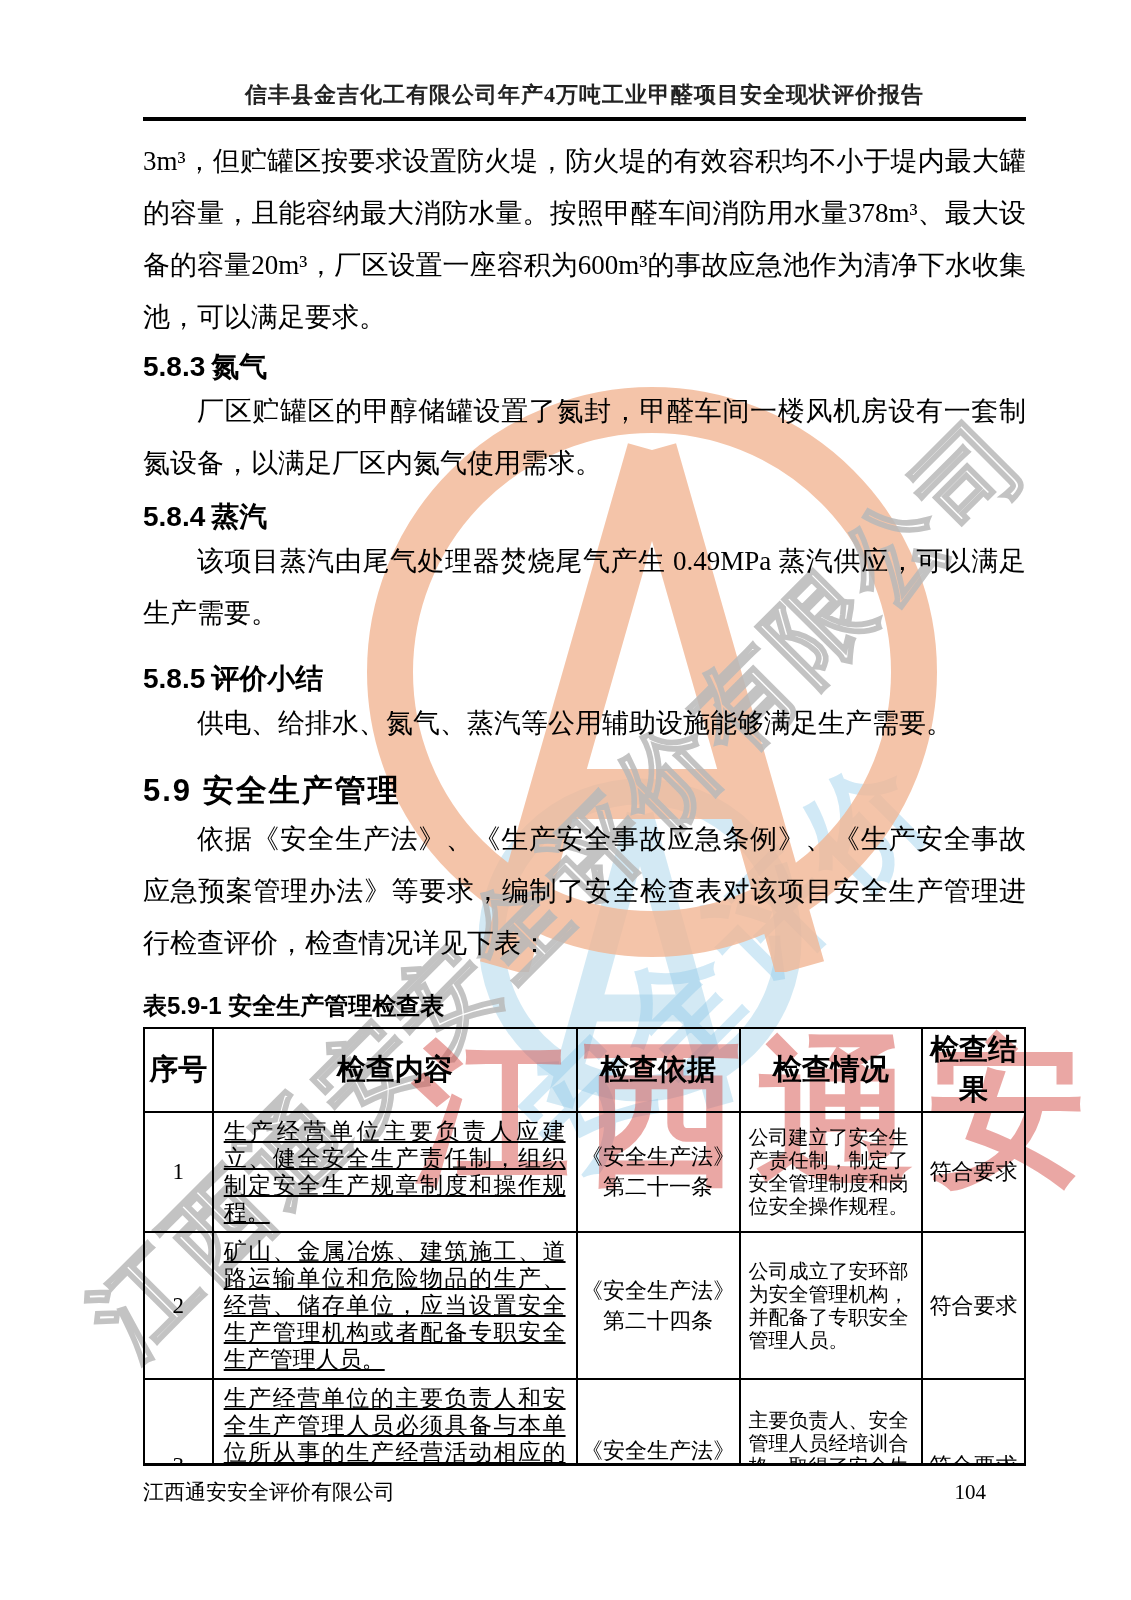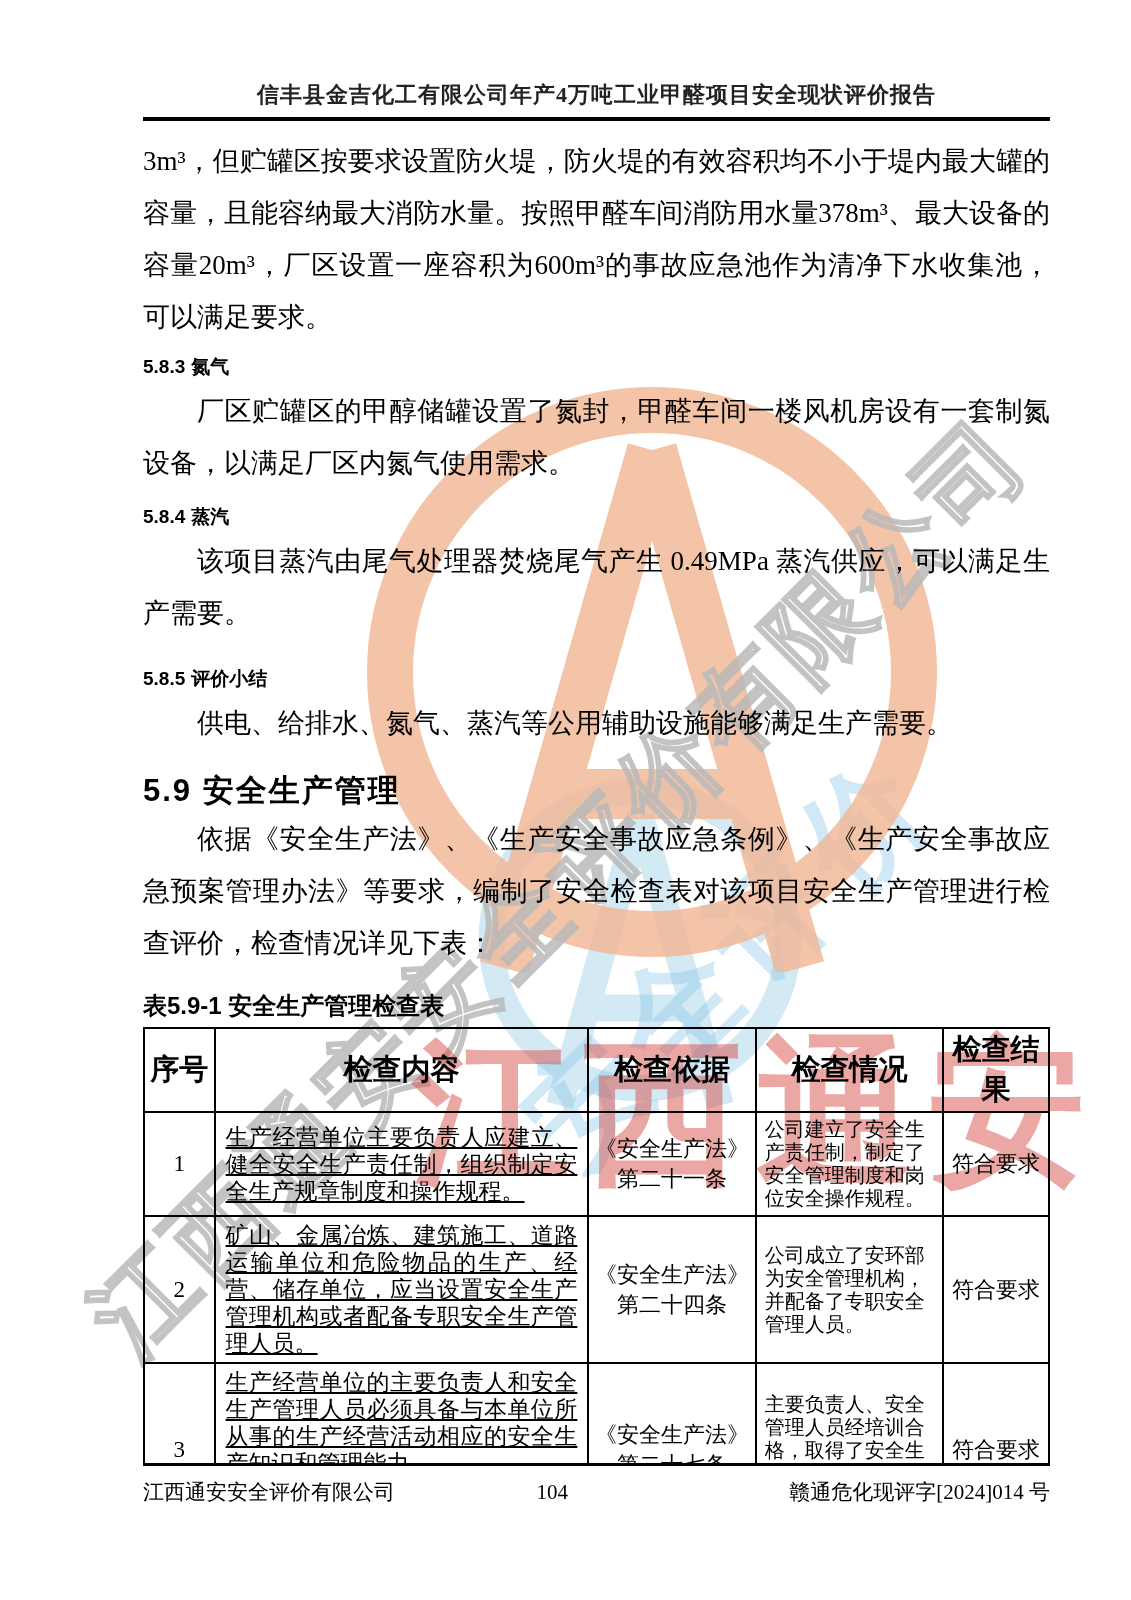--- a/index.html
+++ b/index.html
@@ -31,29 +31,29 @@
     font-weight:bold;font-size:120px;letter-spacing:10px;white-space:nowrap;
     color:rgba(135,198,231,0.38);text-align:center;
   }
   .wm-red-text{
     position:absolute;left:412px;top:1008px;
     font-family:"Liberation Sans",sans-serif;
     font-weight:bold;font-size:158px;letter-spacing:14px;white-space:nowrap;
     color:rgba(213,80,74,0.5);
   }
   
-  .content{position:absolute;inset:0;z-index:2;padding:0 81px 0 143px;}
+  .content{position:absolute;inset:0;z-index:2;padding:0 105px 0 143px;}
   .doc-header{padding-top:80px;text-align:center;
     font-size:22px;font-weight:600;letter-spacing:1px;color:#222;}
   .header-rule{border:0;border-top:4px solid #000;margin:7px 0 0 0;}
   p.body-p{margin:0;font-size:27px;line-height:52px;text-align:justify;}
   p.first{margin-top:14px;}
   p.indent{text-indent:2em;}
   .h3{margin:6px 0 0 0;font-family:"Liberation Sans",sans-serif;
-      font-weight:bold;font-size:19px;line-height:36px;}
+      font-weight:bold;font-size:28px;line-height:36px;}
   .h3 .num{margin-right:6px;}
   .mt10{margin-top:10px;} .mt22{margin-top:22px;}
   .h2{margin:20px 0 0 0;font-family:"Liberation Sans",sans-serif;
       font-weight:bold;font-size:31px;line-height:44px;letter-spacing:2px;}
   .p-after-h{margin-top:6px;}
   .p59{margin-top:8px;}
   .tbl-caption{margin-top:22px;text-align:left;font-family:"Liberation Sans",sans-serif;
       font-weight:bold;font-size:24px;line-height:30px;}
   .table-clip{margin-top:6px;height:436px;overflow:hidden;border-bottom:3px solid #000;}
   table.check{width:100%;border-collapse:collapse;table-layout:fixed;}
@@ -184,17 +184,16 @@
             <td class="cell-status">主要负责人、安全管理人员经培训合格，取得了安全生产知识和管理能力考核合格证，</td>
             <td class="cell-result">符合要求</td>
           </tr>
         </tbody>
       </table>
     </div>
 
     <div class="doc-footer">
       <span>江西通安安全评价有限公司</span>
       <span class="pg">104</span>
-      <span>赣通危化现评字[2024]014 号</span>
     </div>
 
   </div>
 </div>
 
 </body></html>

